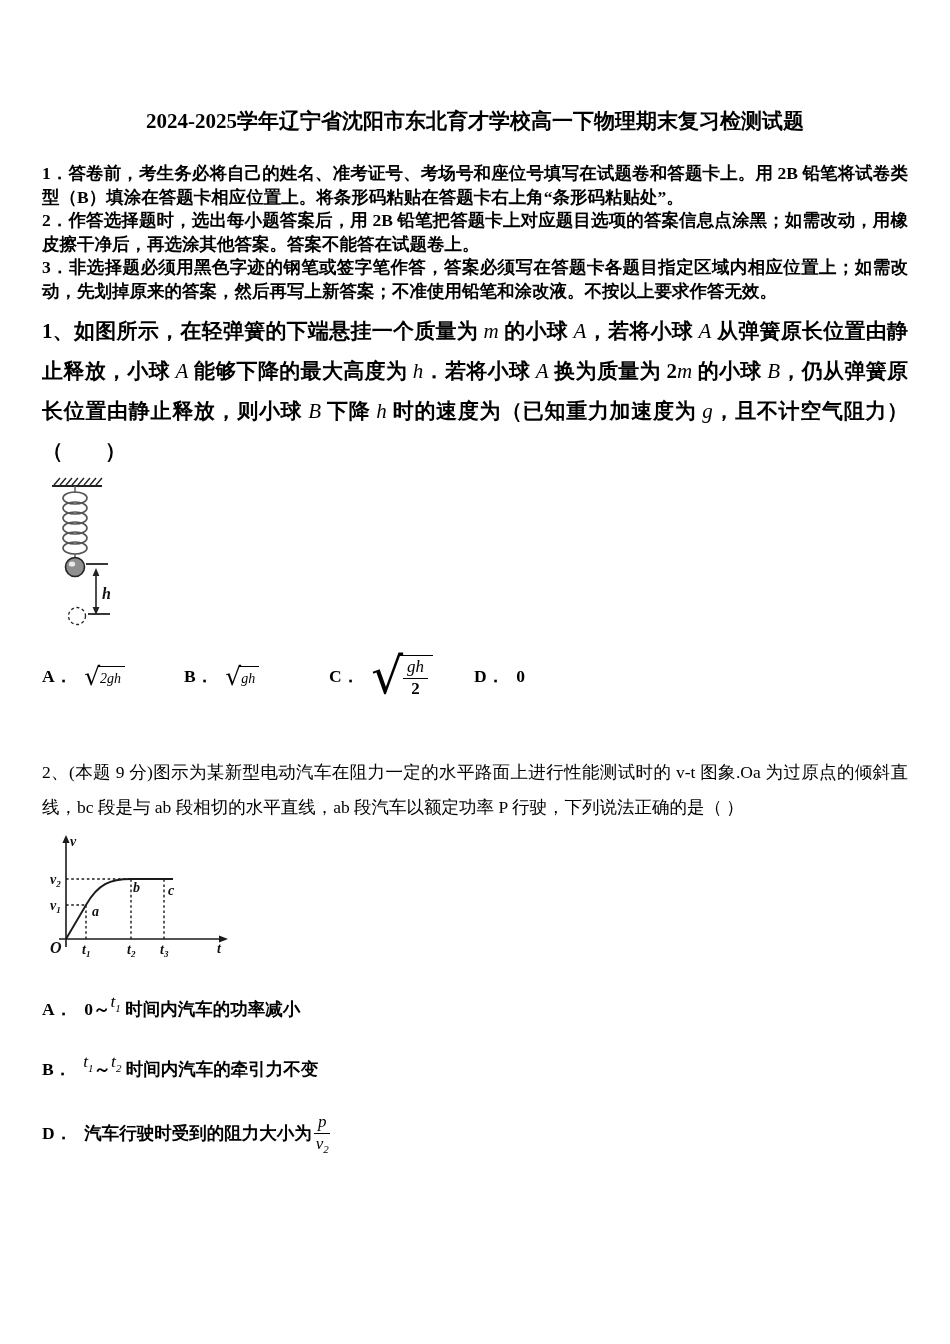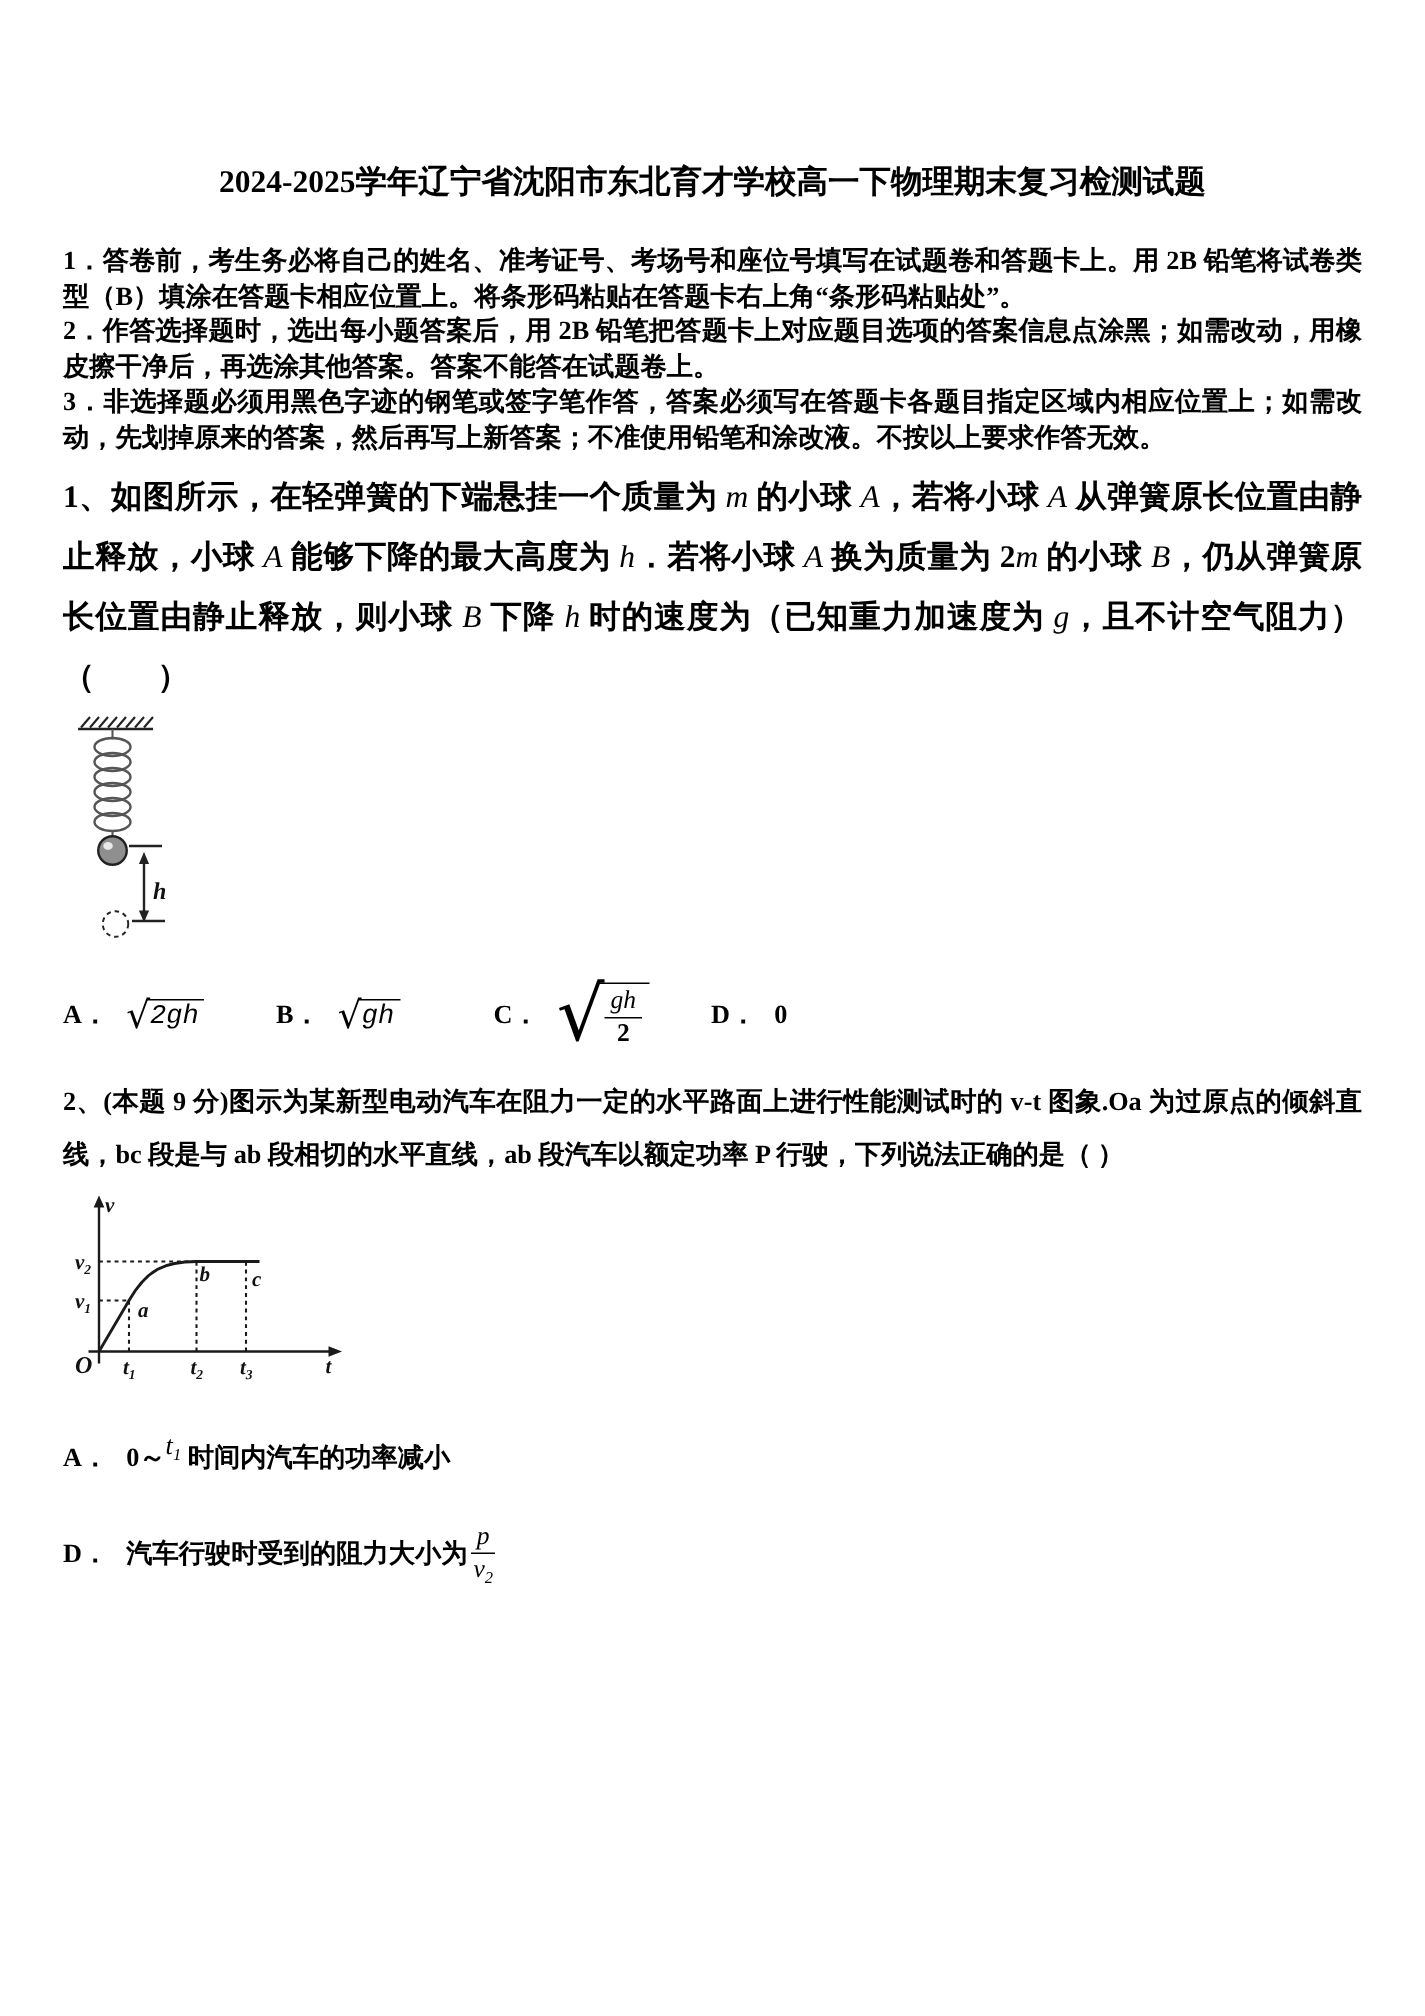--- a/index.html
+++ b/index.html
@@ -53,34 +53,34 @@
   .opt-a { width: 142px; }
   .opt-b { width: 145px; }
   .opt-c { width: 145px; }
   .opt-label { margin-right: 12px; }
 
   .sqrt { display: inline-flex; align-items: flex-end; vertical-align: middle; }
   .sqrt .rad { font-family: "DejaVu Sans", sans-serif; font-weight: 400; }
   .sqrt-s .rad { font-size: 25px; line-height: 23px; }
   .sqrt-s .radicand {
     border-top: 1.6px solid #000;
-    font-size: 18px; line-height: 19px;
-    padding: 2px 4px 0 2px; margin-left: -2px; font-family: Liberation Mono, monospace;
+    font-size: 14px; line-height: 19px;
+    padding: 2px 4px 0 2px; margin-left: -2px;
   }
   .sqrt-b .rad { font-size: 50px; line-height: 45px; }
   .sqrt-b .radicand { border-top: 1.8px solid #000; padding: 2px 5px 0 3px; margin-left: -3px; }
 
   .frac { display: inline-flex; flex-direction: column; align-items: center; vertical-align: middle; line-height: 1.1; }
   .frac .num { padding: 0 4px 1px 4px; border-bottom: 1.5px solid #000; font-size: 17px; }
   .frac .den { padding: 1px 4px 0 4px; font-size: 17px; }
   .sqrt .frac .num { border-bottom: 1.4px solid #000; }
 
   .q2-stem {
-    margin-top: 12px;
-    font-size: 17.5px; font-weight: 700;
+    margin-top: 50px;
+    font-size: 17.5px; font-weight: 400;
     line-height: 35px;
     text-align: justify;
   }
   .q2-options { margin-top: 30px; font-size: 17.5px; font-weight: 700; }
   .q2-opt { margin-bottom: 28px; line-height: 32px; }
   .q2-opt-d { display: flex; align-items: center; margin-bottom: 0; }
 
   
   .svg-lbl { font-family: "Liberation Serif", "DejaVu Serif", serif; font-style: italic; font-weight: 700; font-size: 14px; fill: #111; }
   .svg-sub { font-size: 9px; }
@@ -203,20 +203,23 @@
     <text class="svg-lbl" x="114" y="119"><tspan>t</tspan><tspan class="svg-sub" dy="3">3</tspan></text>
     <text class="svg-lbl" x="46" y="81">a</text>
     <text class="svg-lbl" x="87" y="57">b</text>
     <text class="svg-lbl" x="122" y="60">c</text>
   </svg>
 
   <div class="q2-options">
     <div class="q2-opt">
       <span class="opt-label">A．</span><span><span>0～</span><span class="mvar raised">t<sub>1</sub></span><span> 时间内汽车的功率减小</span></span>
     </div>
+    <div class="q2-opt">
+      <span class="opt-label">B．</span><span><span class="mvar raised">t<sub>1</sub></span><span>～</span><span class="mvar raised">t<sub>2</sub></span><span> 时间内汽车的牵引力不变</span></span>
+    </div>
     <div class="q2-opt q2-opt-d">
       <span class="opt-label">D．</span>
       <span>汽车行驶时受到的阻力大小为</span>
       <span class="frac">
           <span class="num"><span class="mvar">p</span></span>
           <span class="den"><span class="mvar">v<sub>2</sub></span></span>
         </span>
     </div>
   </div>
 

